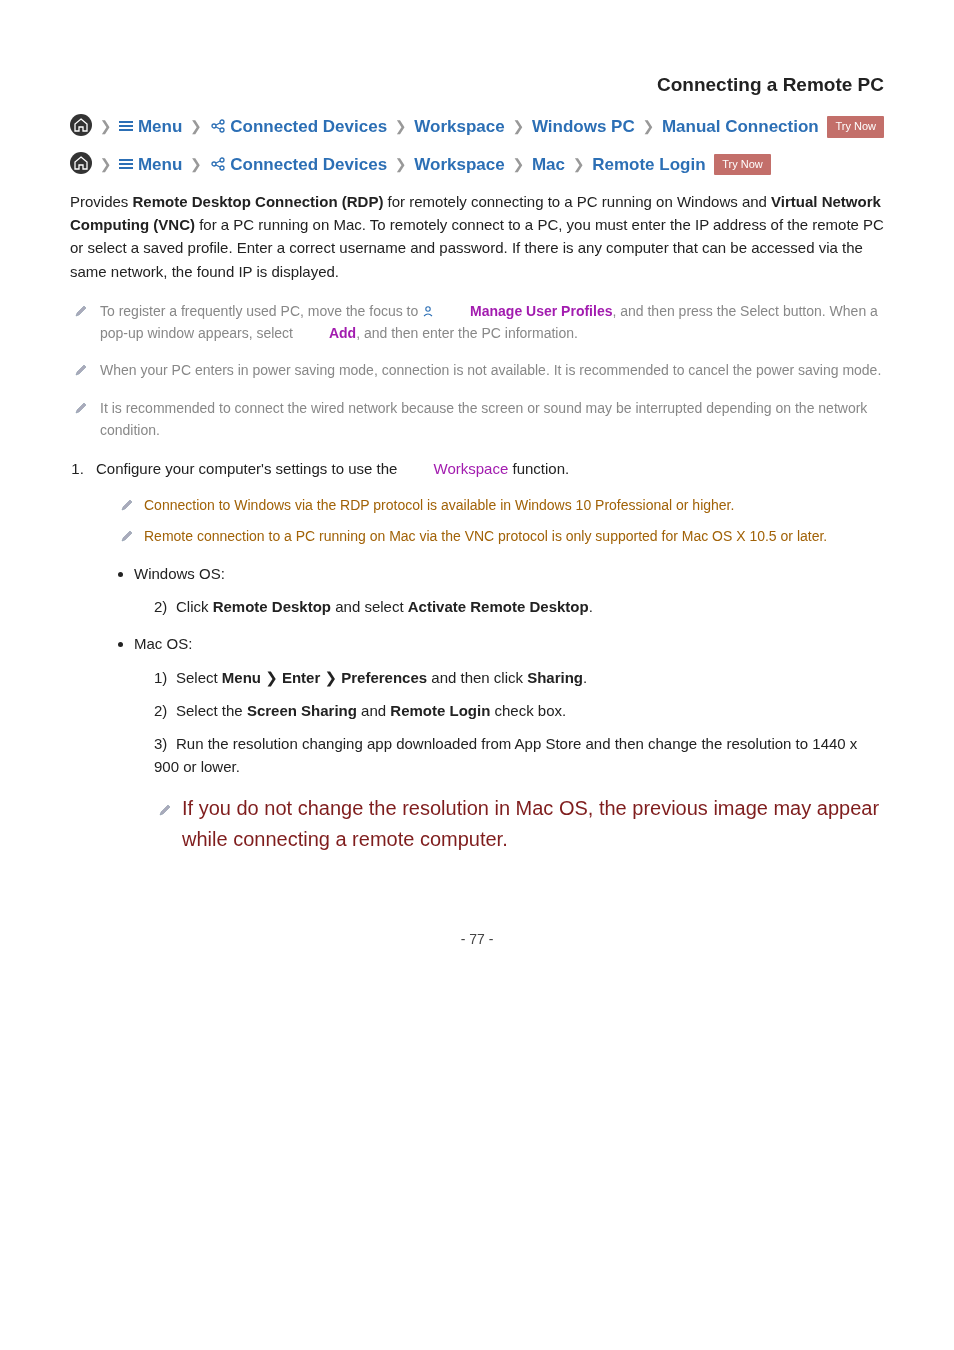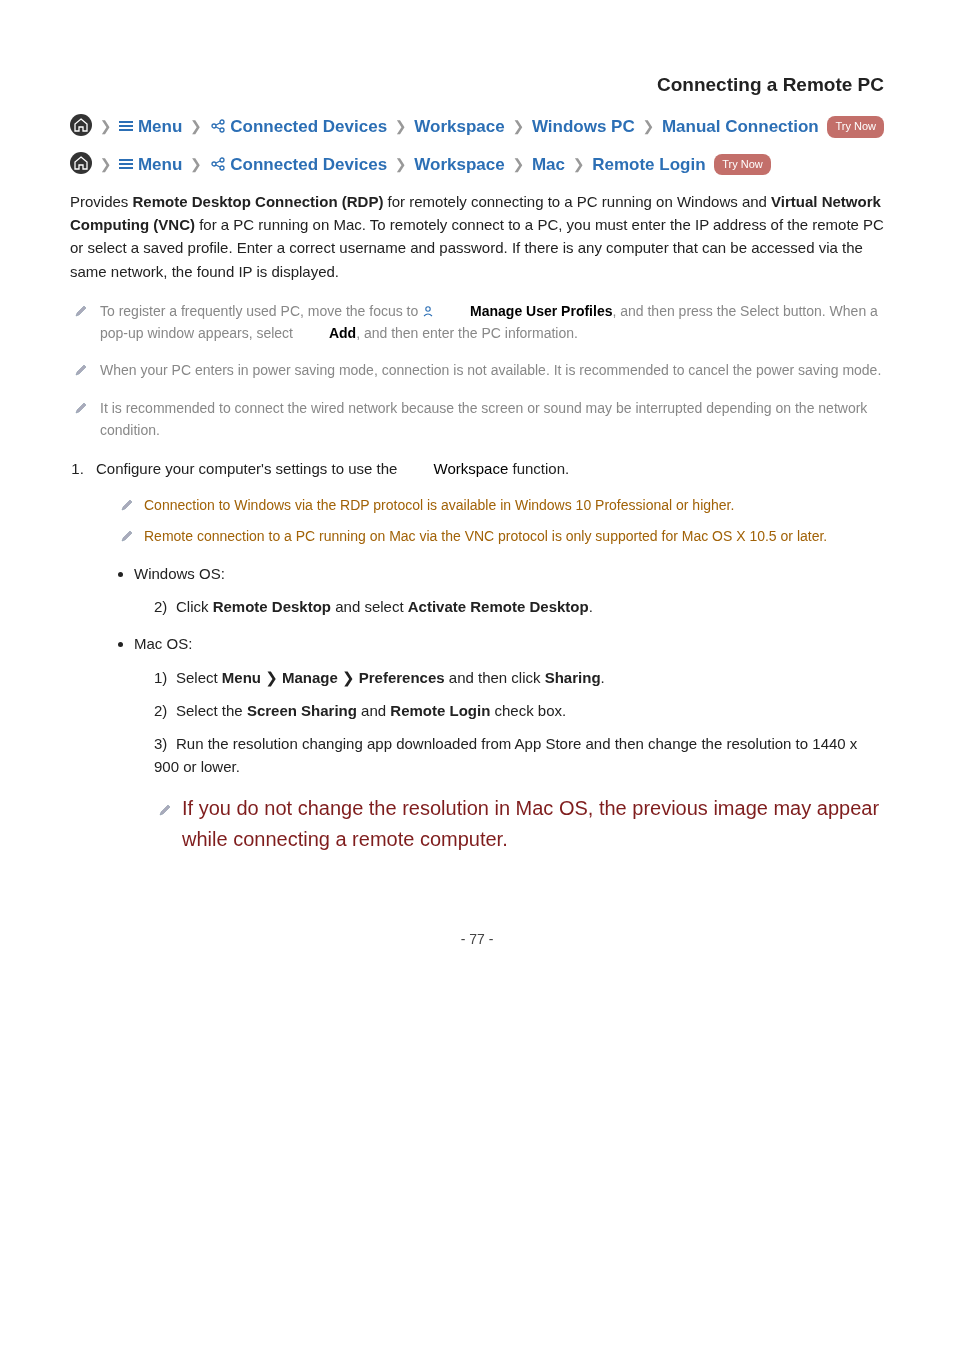--- a/index.html
+++ b/index.html
@@ -54,21 +54,21 @@
   .menu-lines span{display:block;height:2px;background:#2c6fb5;margin:2px 0;}
   .share-ic {
     display:inline-block;
     width:16px;height:16px;vertical-align:-2px;
   }
   .try-now {
     display:inline-block;
     background:#c36f6a;
     color:#fff;
     font-size:11px;
-    border-radius:8px;
+    border-radius:1px;
     padding:2px 8px 2px 8px;
     vertical-align:2px;
     margin-left:4px;
   }
   .body-para {
     font-size:15px;
     margin: 12px 0 18px 0;
   }
   .bold { font-weight:700; }
   .note-list {
@@ -125,21 +125,21 @@
     color:#7f1d1d;
     margin:14px 0 0 20px;
   }
   .person-ic{display:inline-block;width:12px;height:12px;vertical-align:-1px;}
   .footer {
     text-align:center;
     color:#444;
     font-size:14px;
     padding:20px 0;
   }
-  .dklink{color:#000000;padding-left:32px;}
+  .dklink{color:#a21caf;padding-left:32px;}
 </style>
 </head>
 <body>
 
 <div class="page">
 
   <h2 class="section-title">Connecting a Remote PC</h2>
 
   <div class="nav-line">
     <span class="home-circ">
@@ -249,21 +249,21 @@
       <ul class="bullets">
         <li>
           <span>Windows OS:</span>
           <ol class="inner-num">
             <li><span class="ni">2)</span><span>Click </span><span class="bold">Remote Desktop</span><span> and select </span><span class="bold">Activate Remote Desktop</span><span>.</span></li>
           </ol>
         </li>
         <li>
           <span>Mac OS:</span>
           <ol class="inner-num">
-            <li><span class="ni">1)</span><span>Select </span><span class="bold">Menu</span> <span class="chev">❯</span> <span class="bold">Manage</span> <span class="chev">❯</span> <span class="bold">Preferences</span><span> and then click </span><span class="bold">Sharing</span><span>.</span></li>
+            <li><span class="ni">1)</span><span>Select </span><span class="bold">Menu</span> <span class="chev">❯</span> <span class="bold">Enter</span> <span class="chev">❯</span> <span class="bold">Preferences</span><span> and then click </span><span class="bold">Sharing</span><span>.</span></li>
             <li><span class="ni">2)</span><span>Select the </span><span class="bold">Screen Sharing</span><span> and </span><span class="bold">Remote Login</span><span> check box.</span></li>
             <li><span class="ni">3)</span><span>Run the resolution changing app downloaded from App Store and then change the resolution to 1440 x 900 or lower.</span></li>
           </ol>
           <div class="inner-note">
             <span class="pen-icon"><svg width="14" height="14" viewBox="0 0 14 14">
                   <path d="M2 12 L3 9 L10 2 L12 4 L5 11 Z" fill="#aab" stroke="#89a" stroke-width="0.6"></path>
                 </svg></span>
             <span>If you do not change the resolution in Mac OS, the previous image may appear while connecting a remote computer.</span>
           </div>
         </li>

